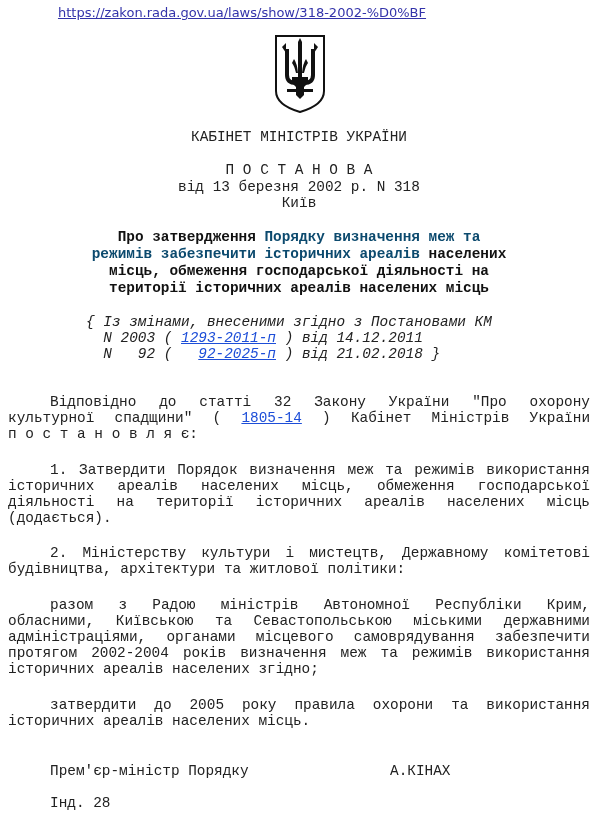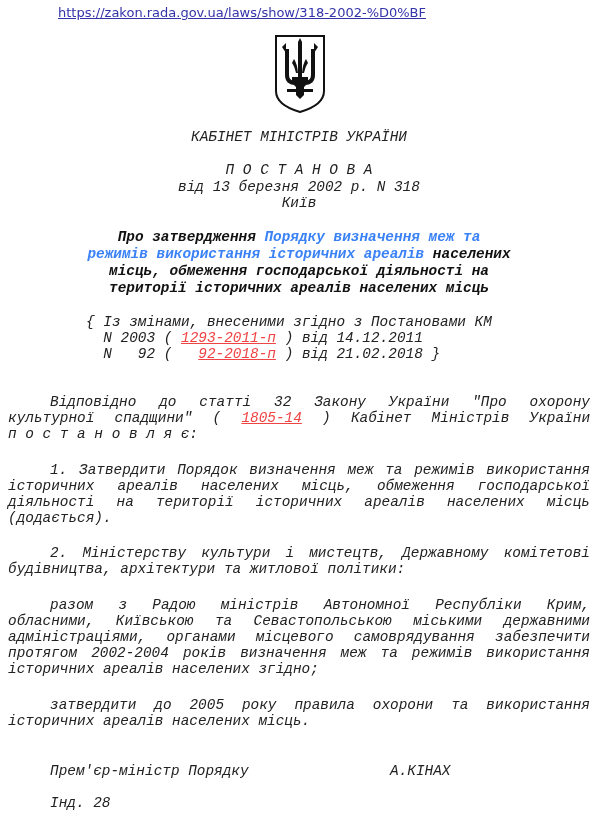--- a/index.html
+++ b/index.html
@@ -7,27 +7,27 @@
       width: 600px; height: 818px; background: #ffffff; position: relative; overflow: hidden;
       font-family: "Liberation Mono", "DejaVu Sans Mono", monospace;
       font-size: 14.4px; color: #222222;
     }
     .url {
       position: absolute; top: 5px; left: 0; width: 484px; text-align: center;
       font-family: "DejaVu Sans", "Liberation Sans", sans-serif; font-size: 13px;
       color: #3333aa; text-decoration: underline;
     }
     .emblem { position: absolute; top: 33px; left: 272px; width: 56px; height: 82px; }
-    .line { position: absolute; left: 8px; width: 582px; height: 16px; line-height: 16px; white-space: pre; font-style: italic; }
+    .line { position: absolute; left: 8px; width: 582px; height: 16px; line-height: 16px; white-space: pre; }
     .center { text-align: center; }
     .just { text-align: justify; text-align-last: justify; white-space: normal; }
     .bold { font-weight: bold; color: #111; }
-    .red { color: #3b82f6; }
+    .red { color: #0c4a6e; }
     .ital { font-style: italic; }
-    a.lnk { color: #ef4444; text-decoration: underline; }
+    a.lnk { color: #1d4ed8; text-decoration: underline; }
   </style>
 </head>
 <body>
 
 <a class="url">https://zakon.rada.gov.ua/laws/show/318-2002-%D0%BF</a>
 
 <svg class="emblem" viewBox="0 0 56 82">
   <path d="M4 3 H52 V58 Q52 72 28 79 Q4 72 4 58 Z" fill="#fff" stroke="#111" stroke-width="2"></path>
   <g fill="#111">
     <path d="M26 9 L28 5 L30 9 L30 44 L26 44 Z"></path>
@@ -41,27 +41,27 @@
     <rect x="15" y="56" width="26" height="3"></rect>
   </g>
 </svg>
 
 <div class="line center" style="top:129px">КАБІНЕТ МІНІСТРІВ УКРАЇНИ</div>
 <div class="line center" style="top:162px">П О С Т А Н О В А</div>
 <div class="line center" style="top:179px">від 13 березня 2002 р. N 318</div>
 <div class="line center" style="top:195px">Київ</div>
 
 <div class="line center bold" style="top:229px"><span>Про затвердження </span><span class="red">Порядку визначення меж та</span></div>
-<div class="line center bold" style="top:246px"><span class="red">режимів використання історичних ареалів</span><span> населених</span></div>
+<div class="line center bold" style="top:246px"><span class="red">режимів забезпечити історичних ареалів</span><span> населених</span></div>
 <div class="line center bold" style="top:263px">місць, обмеження господарської діяльності на</div>
 <div class="line center bold" style="top:280px">території історичних ареалів населених місць</div>
 
 <div class="line ital" style="top:314px; left:86px">{ Із змінами, внесеними згідно з Постановами КМ</div>
 <div class="line ital" style="top:330px; left:86px"><span>  N 2003 ( </span><a class="lnk">1293-2011-п</a><span> ) від 14.12.2011</span></div>
-<div class="line ital" style="top:346px; left:86px"><span>  N   92 (   </span><a class="lnk">92-2018-п</a><span> ) від 21.02.2018 }</span></div>
+<div class="line ital" style="top:346px; left:86px"><span>  N   92 (   </span><a class="lnk">92-2025-п</a><span> ) від 21.02.2018 }</span></div>
 
 <div class="line just" style="top:394px; left:50px; width:540px">Відповідно до статті 32 Закону України "Про охорону</div>
 <div class="line just" style="top:410px"><span>культурної спадщини" (</span> <a class="lnk">1805-14</a> <span>) Кабінет Міністрів України</span></div>
 <div class="line" style="top:426px; letter-spacing:0">п о с т а н о в л я є:</div>
 
 <div class="line just" style="top:462px; left:50px; width:540px">1. Затвердити Порядок визначення меж та режимів використання</div>
 <div class="line just" style="top:478px">історичних ареалів населених місць, обмеження господарської</div>
 <div class="line just" style="top:494px">діяльності на території історичних ареалів населених місць</div>
 <div class="line" style="top:510px">(додається).</div>
 

